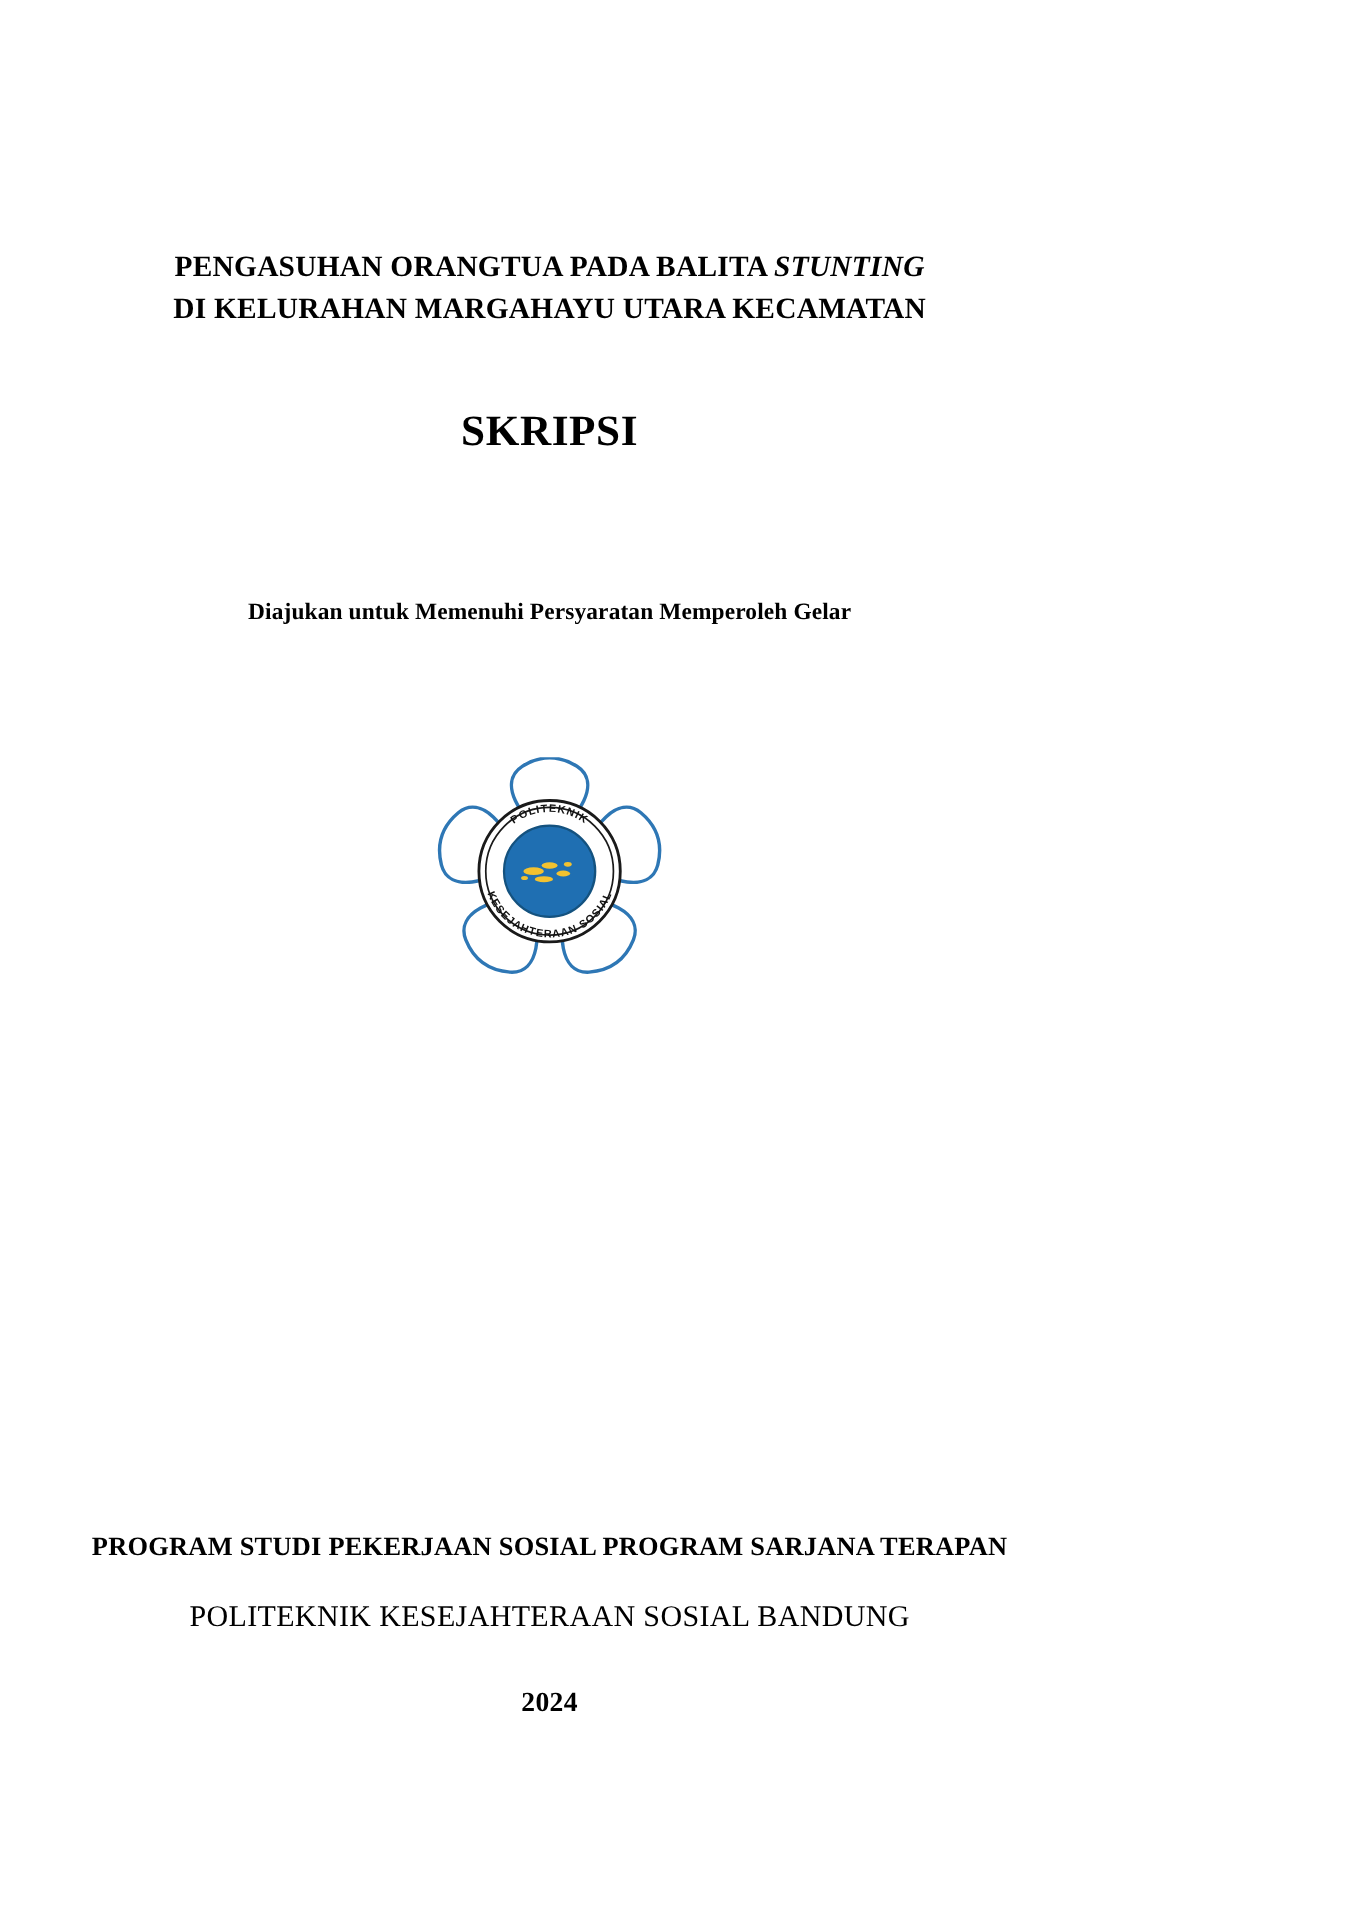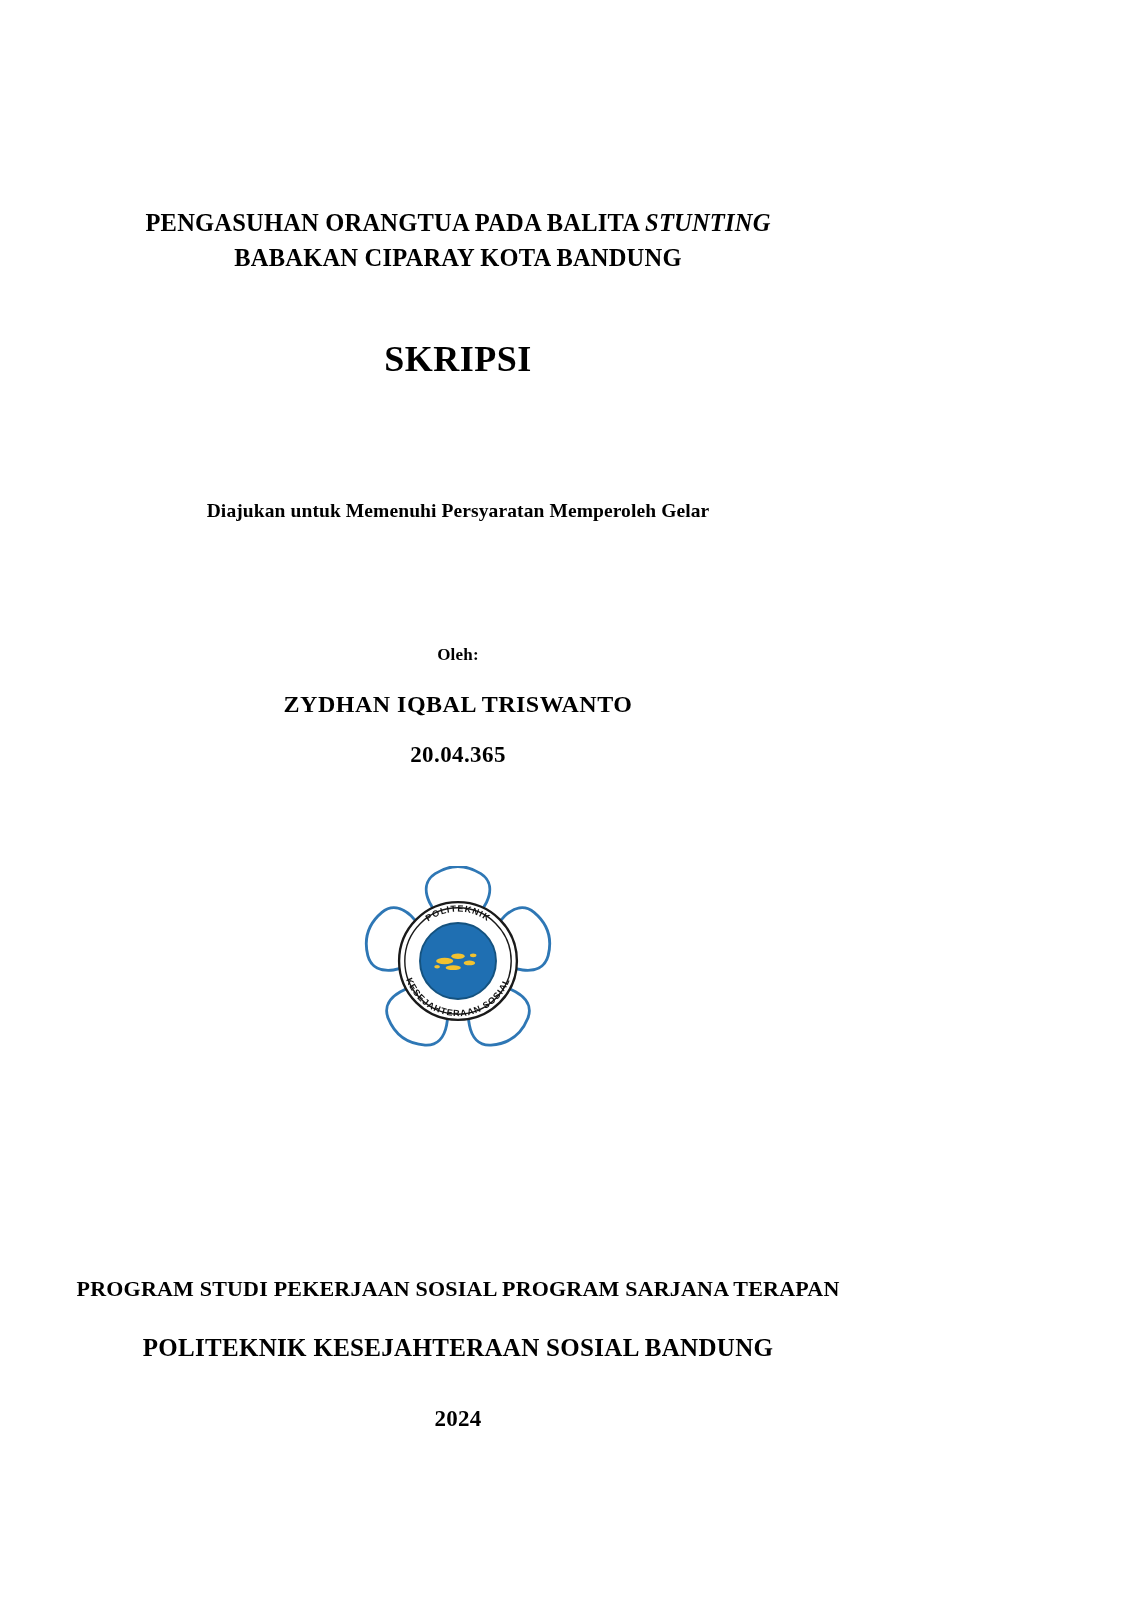--- a/index.html
+++ b/index.html
@@ -93,53 +93,48 @@
     bottom: 168px;
     text-align: center;
   }
   .footer-line1 {
     font-weight: bold;
     font-size: 22px;
     letter-spacing: 0.2px;
   }
   .footer-line2 {
     margin-top: 32px;
-    font-weight: bold;
+    font-weight: normal;
     font-size: 25px;
     letter-spacing: 0.3px;
     text-align: center;
   }
   .footer-year {
     margin-top: 44px;
     font-weight: bold;
     font-size: 23px;
     letter-spacing: 0.3px;
   }
 </style>
 </head>
 <body>
 
 <div class="page">
 
   <div class="title-block">
     <div class="title-line"><span>PENGASUHAN ORANGTUA PADA BALITA </span><span class="ital">STUNTING</span></div>
-    <div class="title-line">BABAKAN CIPARAY KOTA BANDUNG</div>
+    <div class="title-line">DI KELURAHAN MARGAHAYU UTARA KECAMATAN</div>
   </div>
 
   <div class="doc-type">SKRIPSI</div>
 
   <div class="purpose">
     <div>Diajukan untuk Memenuhi Persyaratan Memperoleh Gelar</div>
   </div>
 
-  <div class="author-block">
-    <div class="author-label">Oleh:</div>
-    <div class="author-name">ZYDHAN IQBAL TRISWANTO</div>
-    <div class="author-id">20.04.365</div>
-  </div>
 
   <div class="logo-wrap">
     <svg width="190" height="190" viewBox="0 0 200 200">
       <defs>
         <path id="arcTop" d="M 100,100 m -52,0 a 52,52 0 0 1 104,0" fill="none"></path>
         <path id="arcBottom" d="M 100,100 m -58,0 a 58,58 0 0 0 116,0" fill="none"></path>
       </defs>
       <g fill="none" stroke="#2e77b5" stroke-width="3">
 
         <g transform="translate(100,100)">

